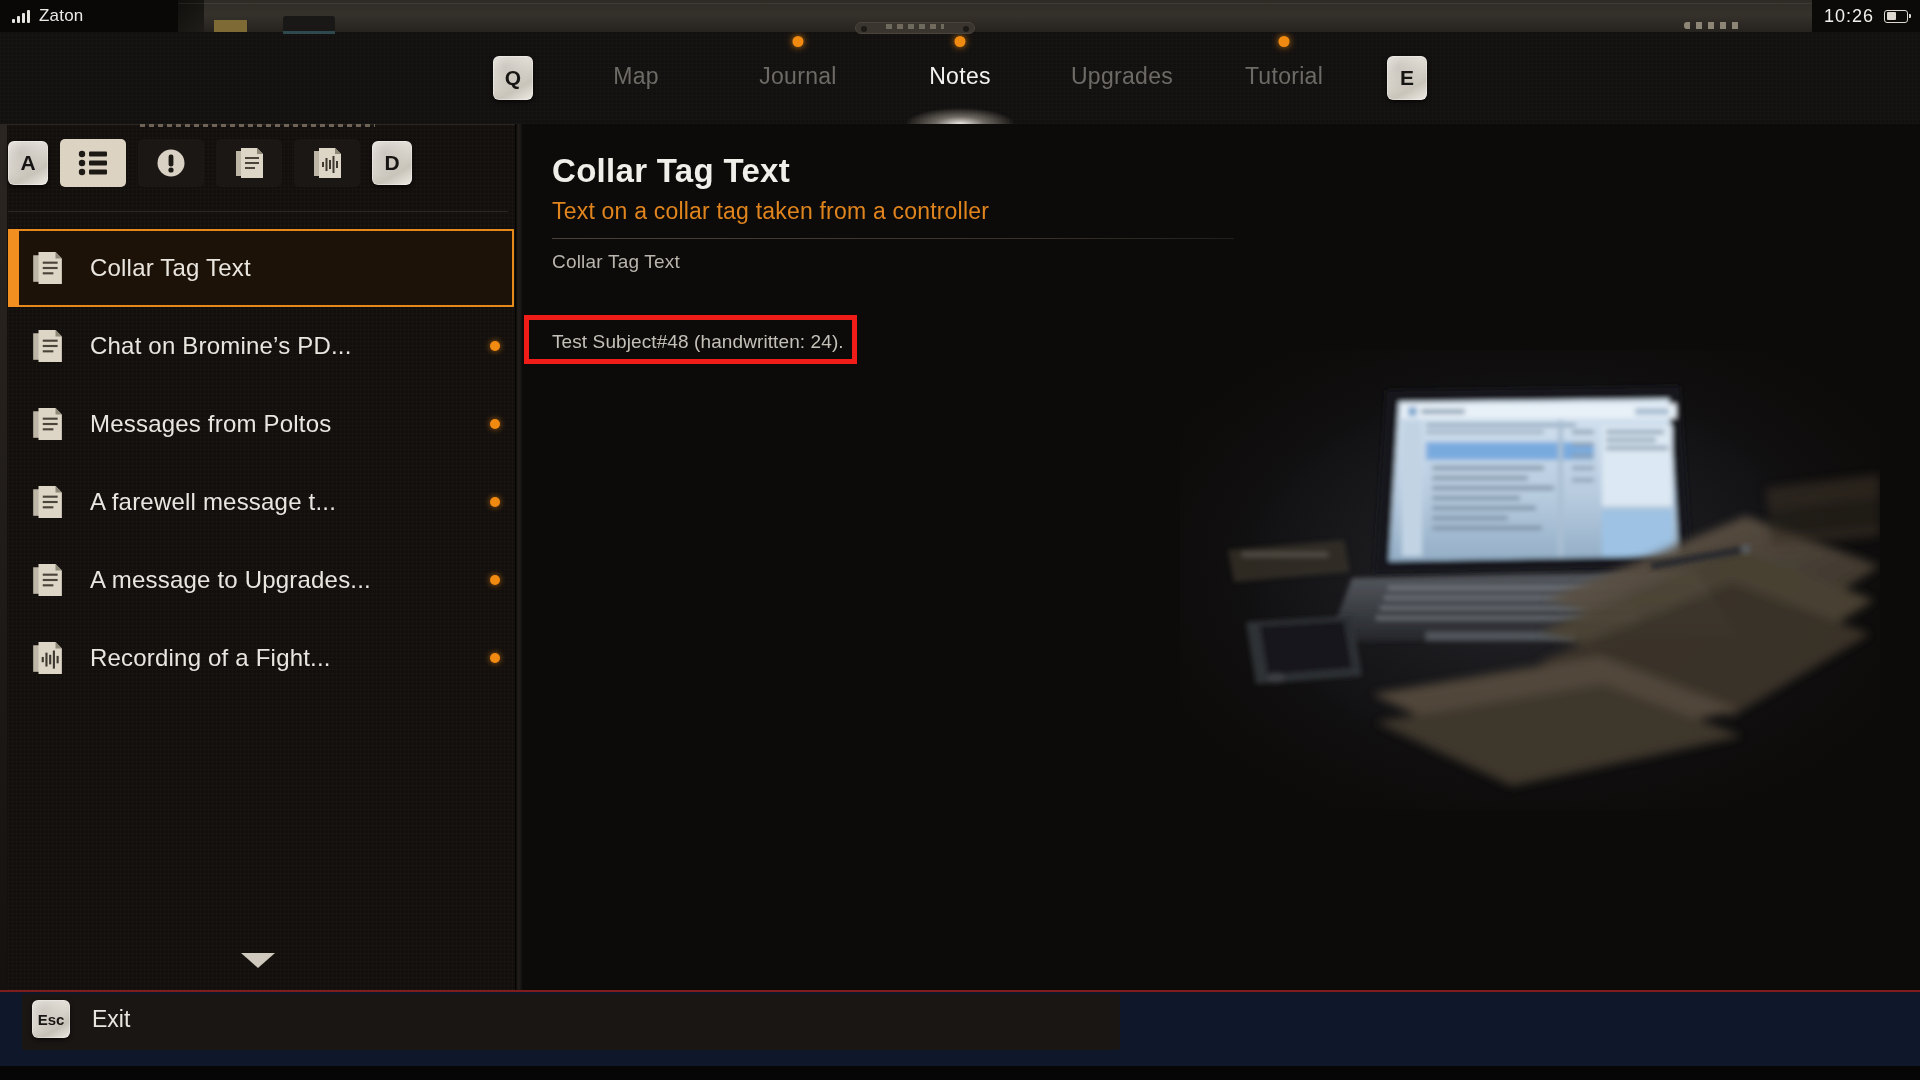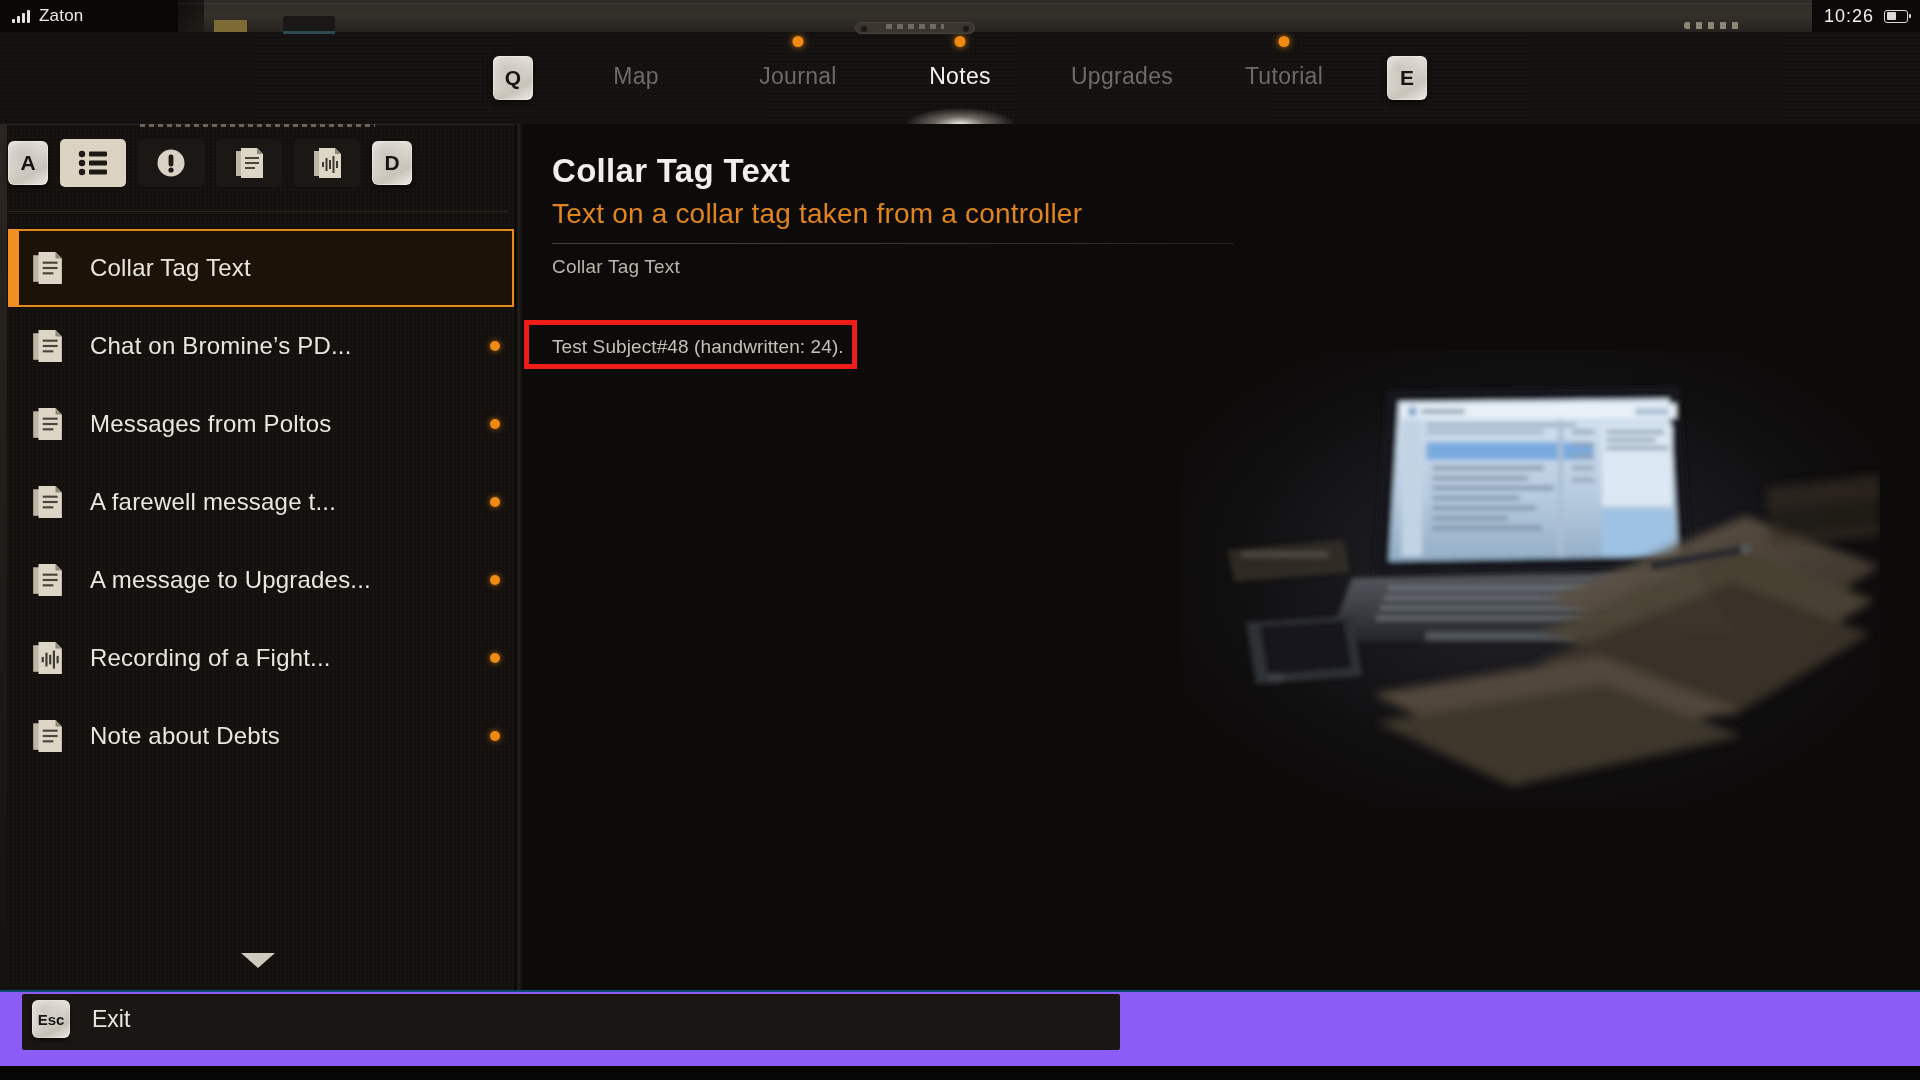--- a/index.html
+++ b/index.html
@@ -252,21 +252,21 @@
   
   .content {
     position:absolute; top:0; left:522px; width:1398px; height:866px;
     padding:28px 0 0 30px;
   }
   .doc-title {
     font-size:33px; color:#f1efe9; font-weight:700; letter-spacing:.3px;
   }
   .doc-sub {
     margin-top:8px;
-    font-size:28px; color:#e0841d; letter-spacing:.2px;
+    font-size:23px; color:#e0841d; letter-spacing:.2px;
   }
   .doc-rule {
     margin-top:13px; width:682px; height:1px;
     background:linear-gradient(90deg,#4a423a 0%, #39322c 70%, #221e1b 100%);
   }
   .doc-section {
     margin-top:12px;
     font-size:19px; color:#b9b4ac; letter-spacing:.2px;
   }
   .doc-bodywrap { position:relative; margin-top:58px; }
@@ -277,22 +277,22 @@
     position:absolute;
     left:-28px; top:-16px;
     width:333px; height:49px;
     border:5px solid #ef1c17;
     pointer-events:none;
   }
 
   
   .footer {
     position:absolute; bottom:0; left:0; width:1920px; height:90px;
-    background:#8b5cf6; z-index:4;
-    border-top:2px solid #0c4a6e;
+    background:#0f172a; z-index:4;
+    border-top:2px solid #7f1d1d;
   }
   .footer-strip {
     position:absolute; top:2px; left:22px; width:1098px; height:56px;
     background:#1a1614; border-radius:2px;
   }
   .footer-btn {
     position:absolute; top:8px; left:32px;
     display:flex; align-items:center; gap:22px;
   }
   .esc-key {
@@ -632,34 +632,20 @@
               <rect x="13.5" y="11" width="2" height="13"></rect>
               <rect x="17" y="13" width="2" height="9"></rect>
               <rect x="20.5" y="9" width="2" height="17"></rect>
               <rect x="24" y="14" width="2" height="7"></rect>
             </g>
           </svg>
           <span class="note-label">Recording of a Fight...</span>
           <span class="note-dot"></span>
         </div>
 
-        <div class="note-item">
-          <svg class="note-icon" viewBox="0 0 30 32">
-            <path d="M2 4 L15 4 L15 29 L2 29 Z" fill="#bdb6a6"></path>
-            <path d="M7 1 L23 1 L29 7 L29 31 L7 31 Z" fill="#ddd6c6"></path>
-            <path d="M23 1 L29 7 L23 7 Z" fill="#8e8878"></path>
-            <g fill="#4a443a">
-                <rect x="11" y="10" width="14" height="2"></rect>
-                <rect x="11" y="15" width="14" height="2"></rect>
-                <rect x="11" y="20" width="10" height="2"></rect>
-              </g>
-          </svg>
-          <span class="note-label">Note about Debts</span>
-          <span class="note-dot"></span>
-        </div>
 
       </div>
 
       <div class="scroll-caret"></div>
     </div>
 
     <div class="divider-v"></div>
 
     <div class="content">
       <div class="doc-title">Collar Tag Text</div>

